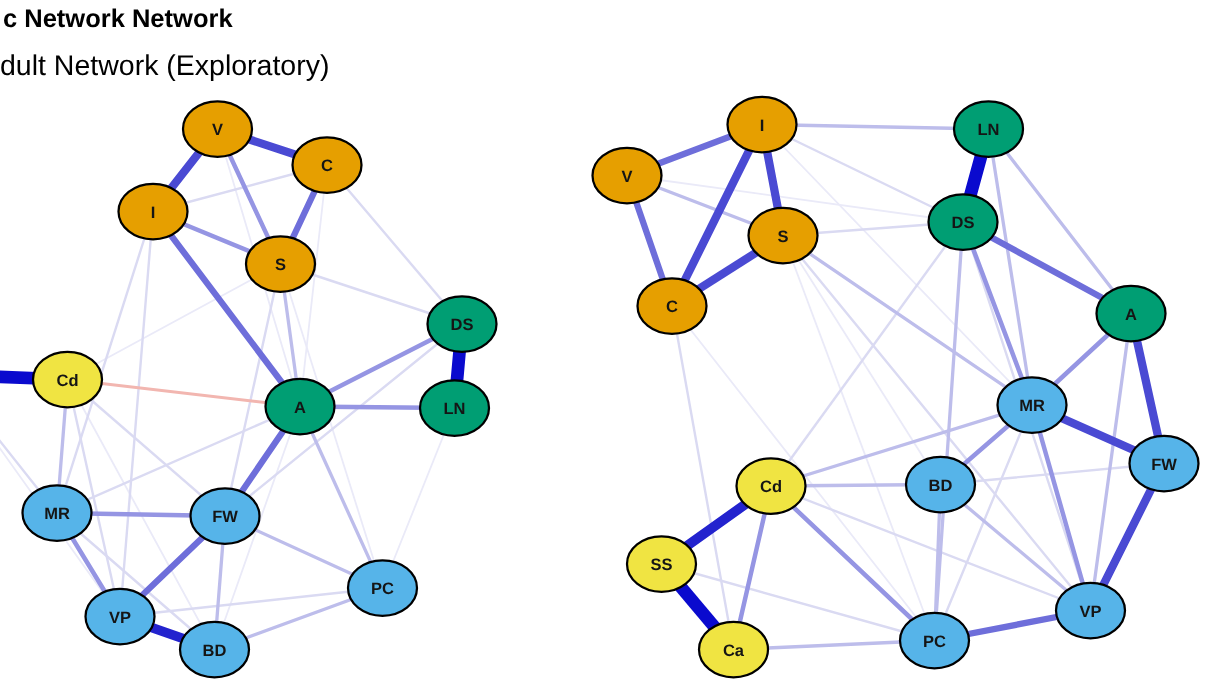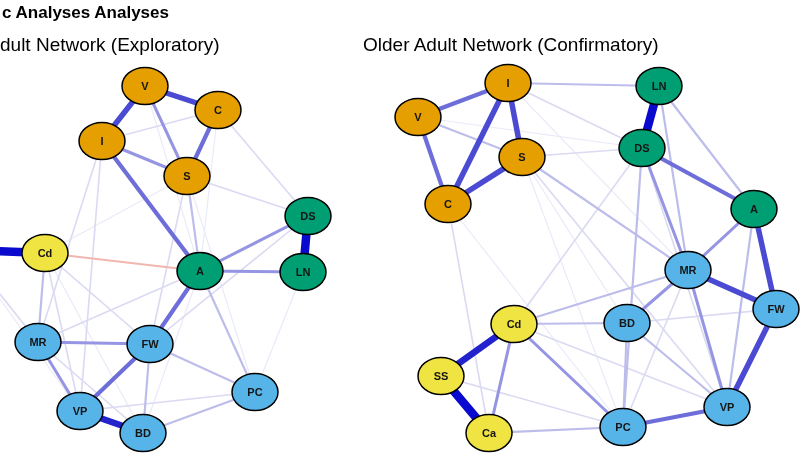--- a/index.html
+++ b/index.html
@@ -13,23 +13,22 @@
   .panel-subtitle.right{left:363px;}
   .net-svg{position:absolute;top:60px;}
   .net-svg.left{left:0px;}
   .net-svg.right{left:370px;}
   svg text{font-family:"Liberation Sans",sans-serif;font-size:11px;font-weight:bold;fill:#151515;}
 </style>
 </head>
 <body>
 
 <div class="figure">
-  <div class="fig-title">c Analyses Analyses</div>
+  <div class="fig-title">c Network Network</div>
   <div class="panel-subtitle left">dult Network (Exploratory)</div>
-  <div class="panel-subtitle right">Older Adult Network (Confirmatory)</div>
   <svg class="net-svg left" width="365" height="395">
       <line x1="-35" y1="190" x2="80" y2="351" stroke="#EAEAF8" stroke-width="1.2" stroke-linecap="round"></line>
       <line x1="145" y1="26" x2="200" y2="211" stroke="#EAEAF8" stroke-width="1.2" stroke-linecap="round"></line>
       <line x1="218" y1="50" x2="200" y2="211" stroke="#EAEAF8" stroke-width="1.2" stroke-linecap="round"></line>
       <line x1="187" y1="116" x2="255" y2="332" stroke="#EAEAF8" stroke-width="1.2" stroke-linecap="round"></line>
       <line x1="187" y1="116" x2="45" y2="193" stroke="#EAEAF8" stroke-width="1.2" stroke-linecap="round"></line>
       <line x1="45" y1="193" x2="143" y2="373" stroke="#EAEAF8" stroke-width="1.2" stroke-linecap="round"></line>
       <line x1="200" y1="211" x2="143" y2="373" stroke="#EAEAF8" stroke-width="1.2" stroke-linecap="round"></line>
       <line x1="303" y1="212" x2="255" y2="332" stroke="#EAEAF8" stroke-width="1.2" stroke-linecap="round"></line>
       <line x1="-35" y1="190" x2="38" y2="282" stroke="#DADAF2" stroke-width="1.6" stroke-linecap="round"></line>

